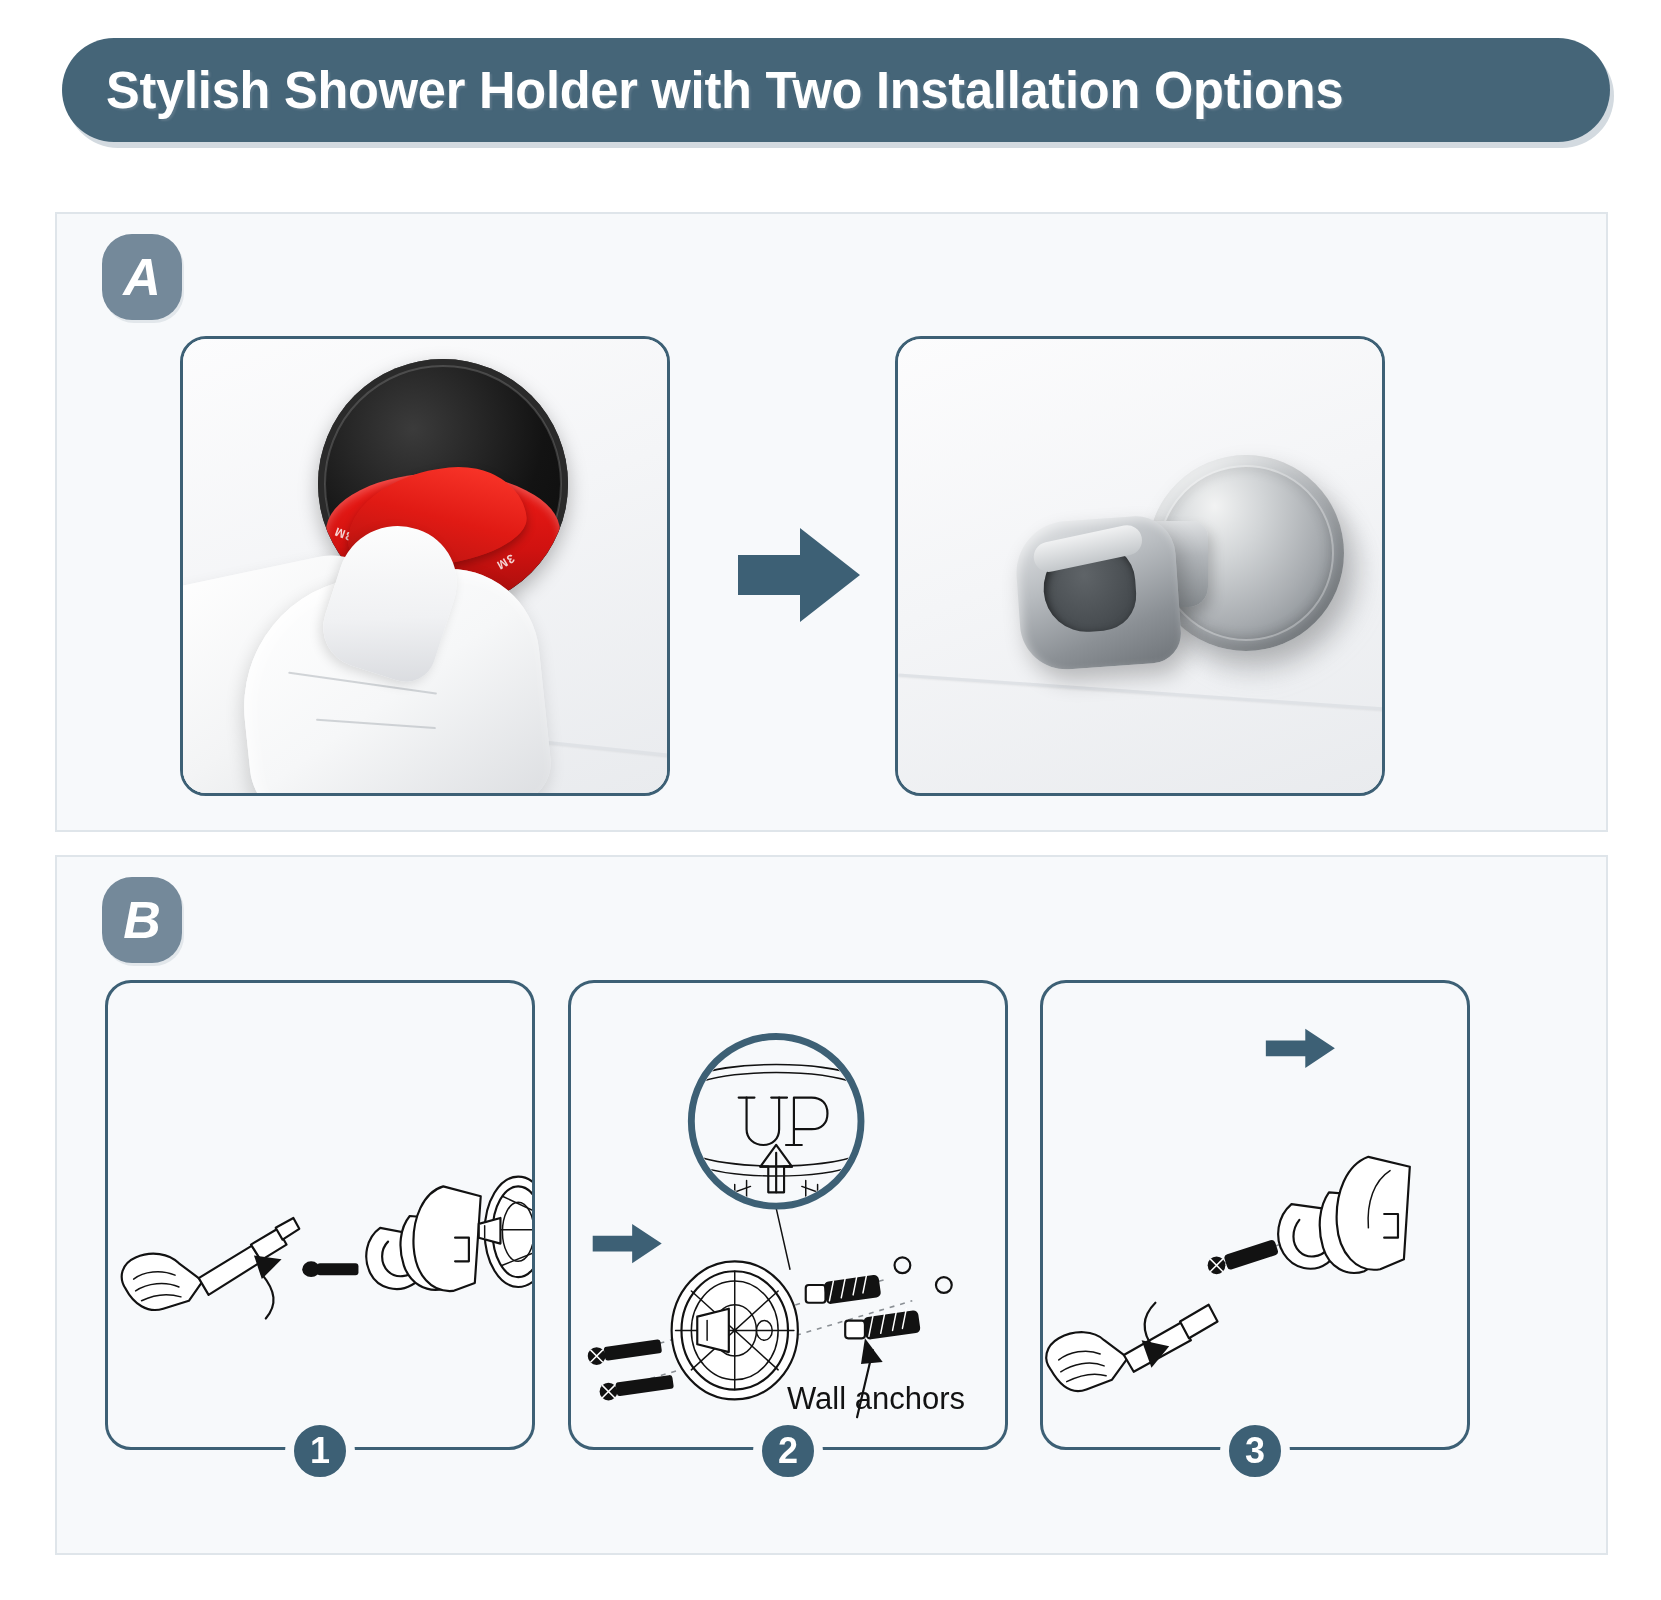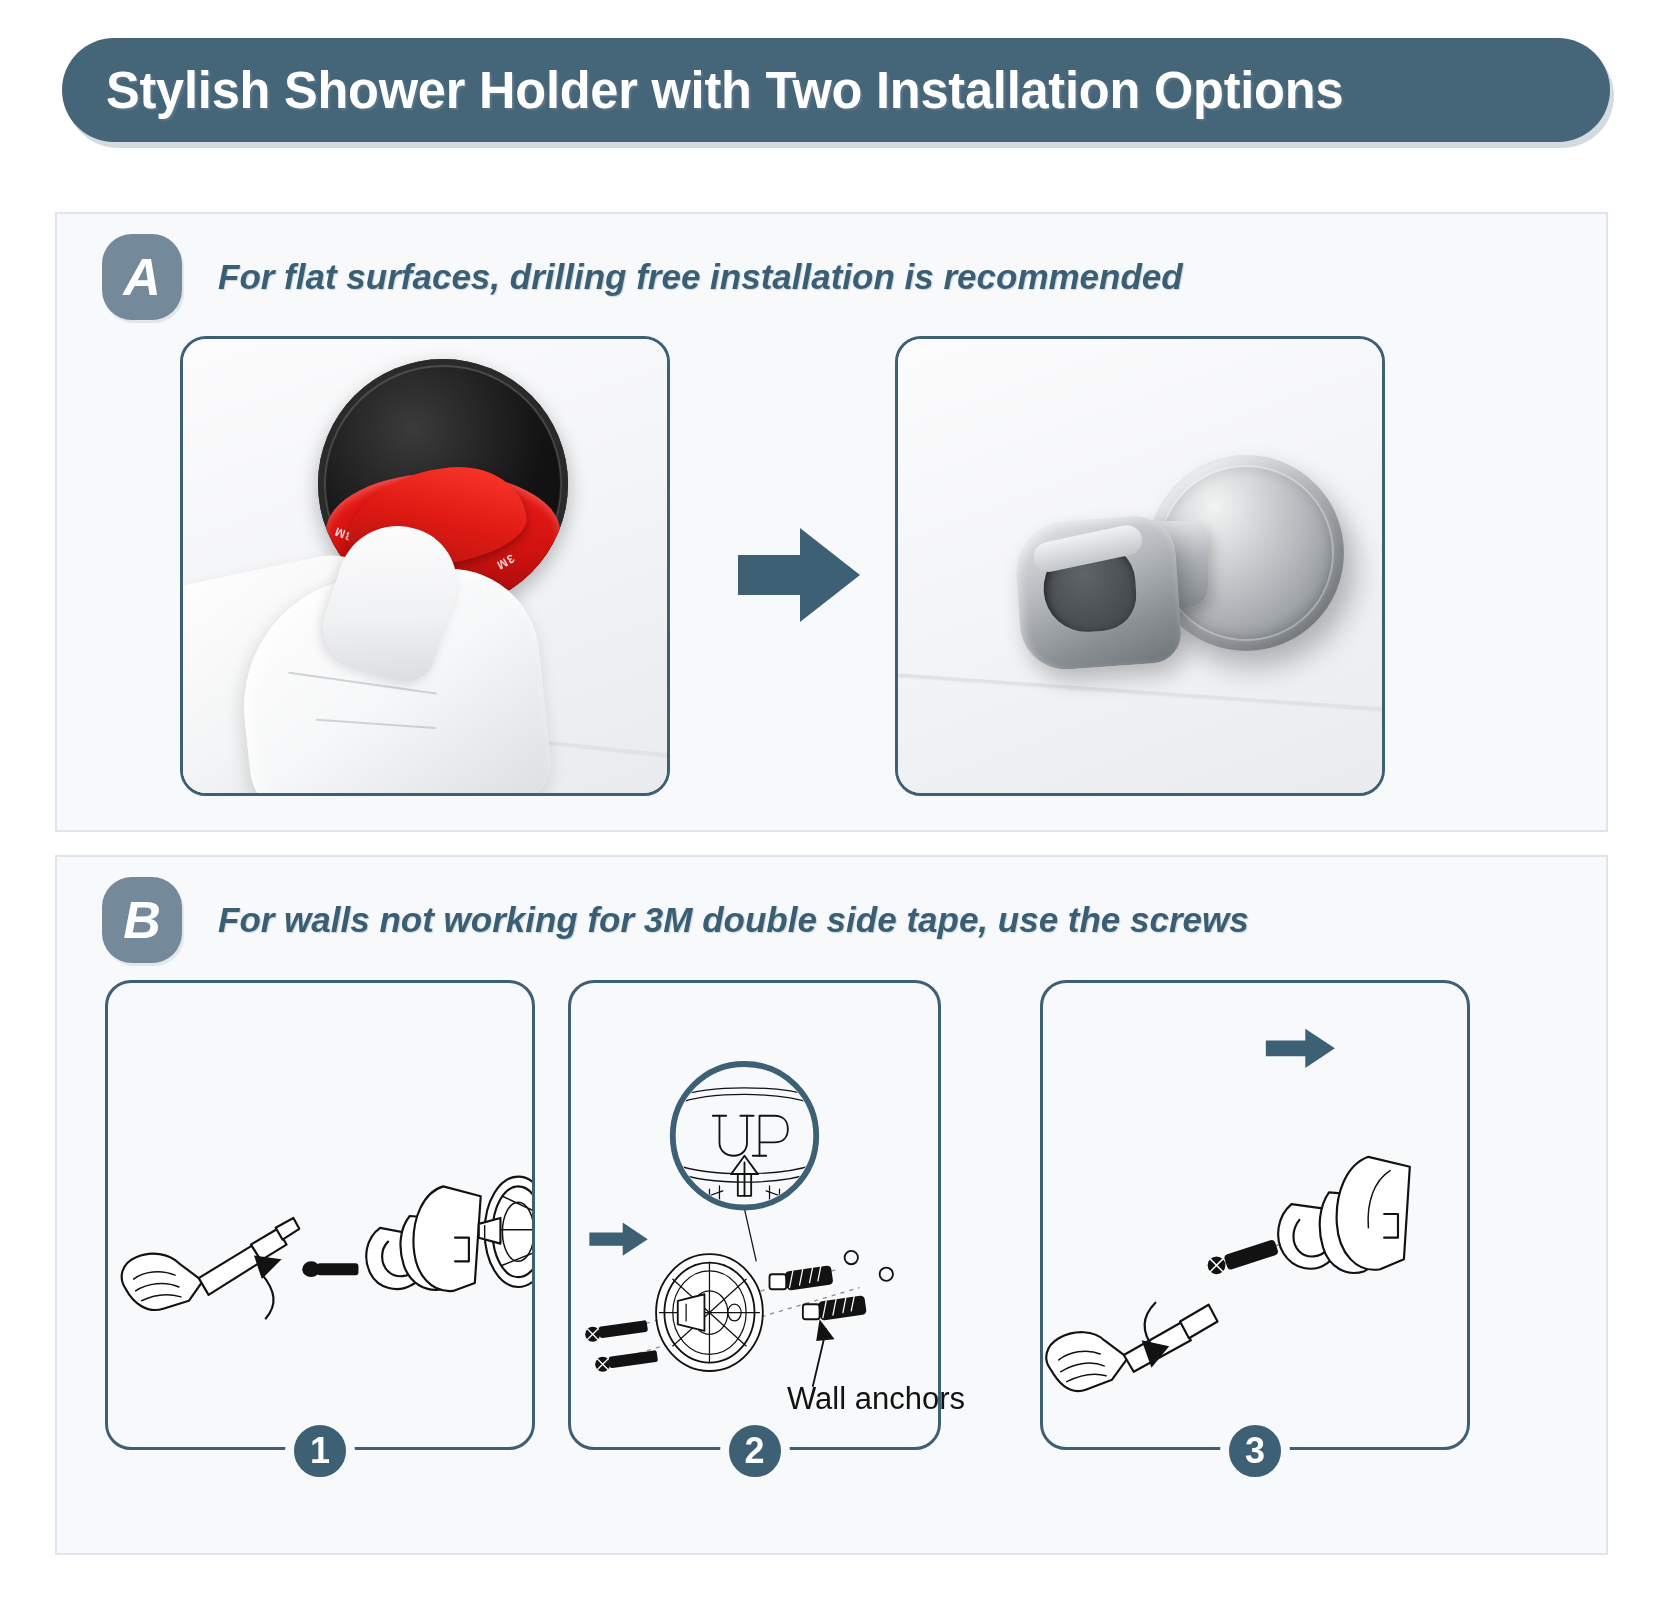--- a/index.html
+++ b/index.html
@@ -252,21 +252,21 @@
   
   .step-card {
     position: absolute;
     top: 980px;
     height: 470px;
     border: 3px solid #3d6075;
     border-radius: 26px;
     background: #f7f9fb;
   }
   #step-1 { left: 105px;  width: 430px; }
-  #step-2 { left: 568px;  width: 373px; }
+  #step-2 { left: 568px;  width: 440px; }
   #step-3 { left: 1040px; width: 430px; }
 
   .step-svg { position: absolute; inset: 0; width: 100%; height: 100%; }
 
   .step-num {
     position: absolute;
     bottom: -36px;
     left: 50%;
     transform: translateX(-50%);
     width: 64px; height: 64px;
@@ -305,21 +305,20 @@
 <body>
 
 <div class="title-banner">
   <div class="title-text">Stylish Shower Holder with Two Installation Options</div>
 </div>
 
 <div class="section" id="section-a">
 
   <div class="section-header">
     <div class="letter-badge">A</div>
-    <div class="section-caption">For flat surfaces, drilling free installation is recommended</div>
   </div>
 
 </div>
 
 <div class="photo-card" id="photo-tape">
   <div class="photo-inner">
     <div class="wall-bg"></div>
     <div class="tile-line" style="left:270px; top:404px; width:230px; transform:rotate(6deg);"></div>
 
     <div class="disc">
@@ -357,21 +356,20 @@
       <div class="holder-slot"></div>
       <div class="holder-lip"></div>
     </div>
   </div>
 </div>
 
 <div class="section" id="section-b">
 
   <div class="section-header">
     <div class="letter-badge">B</div>
-    <div class="section-caption">For walls not working for 3M double side tape, use the screws</div>
   </div>
 
 </div>
 
 <div class="step-card" id="step-1">
   <svg class="step-svg" viewBox="0 0 430 470">
 
     <g>
       <path class="fill-white" d="M18 310 C10 298 14 284 28 278 C44 271 62 274 72 284 L96 302 L82 322 L56 330 C40 335 26 325 18 310 Z"></path>
       <path class="ln-thin" d="M26 300 C36 292 54 290 68 296"></path>

